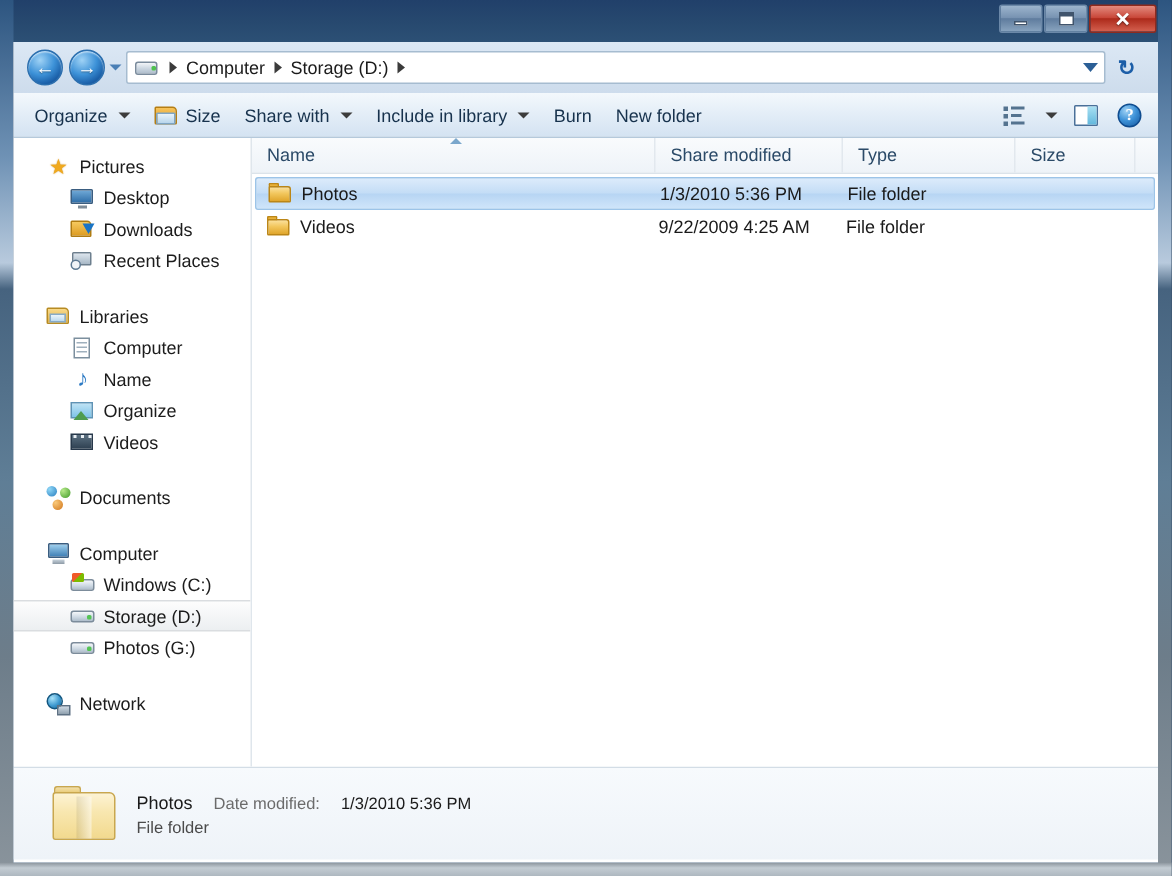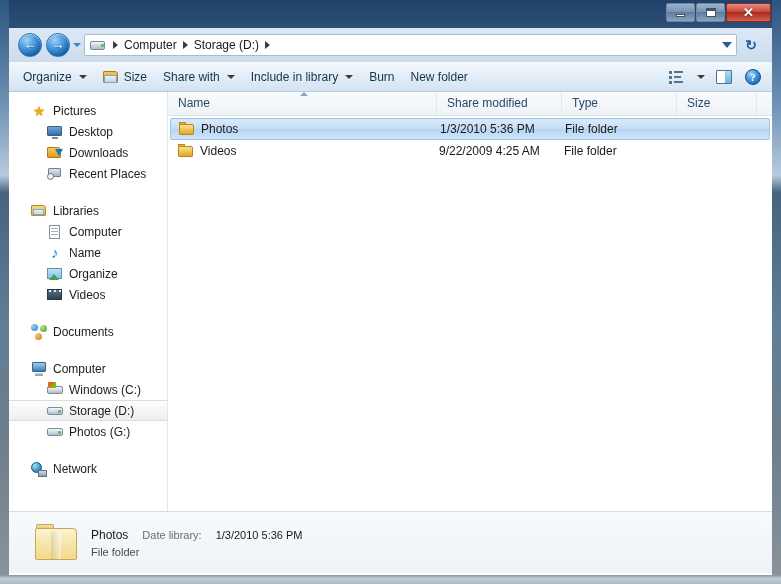--- a/index.html
+++ b/index.html
@@ -761,21 +761,21 @@
 
     <div class="statusbar">
       <div class="status-folder">
         <span class="tab"></span>
           <span class="bdy"></span>
           <span class="fold"></span>
       </div>
       <div class="status-text">
         <div class="status-line1">
           <span class="status-name">Photos</span>
-          <span class="status-label">Date library:</span>
+          <span class="status-label">Date modified:</span>
           <span class="status-value">1/3/2010 5:36 PM</span>
         </div>
         <div class="status-line2">File folder</div>
       </div>
     </div>
 
   </div>
 </div>
 
 </body></html>

